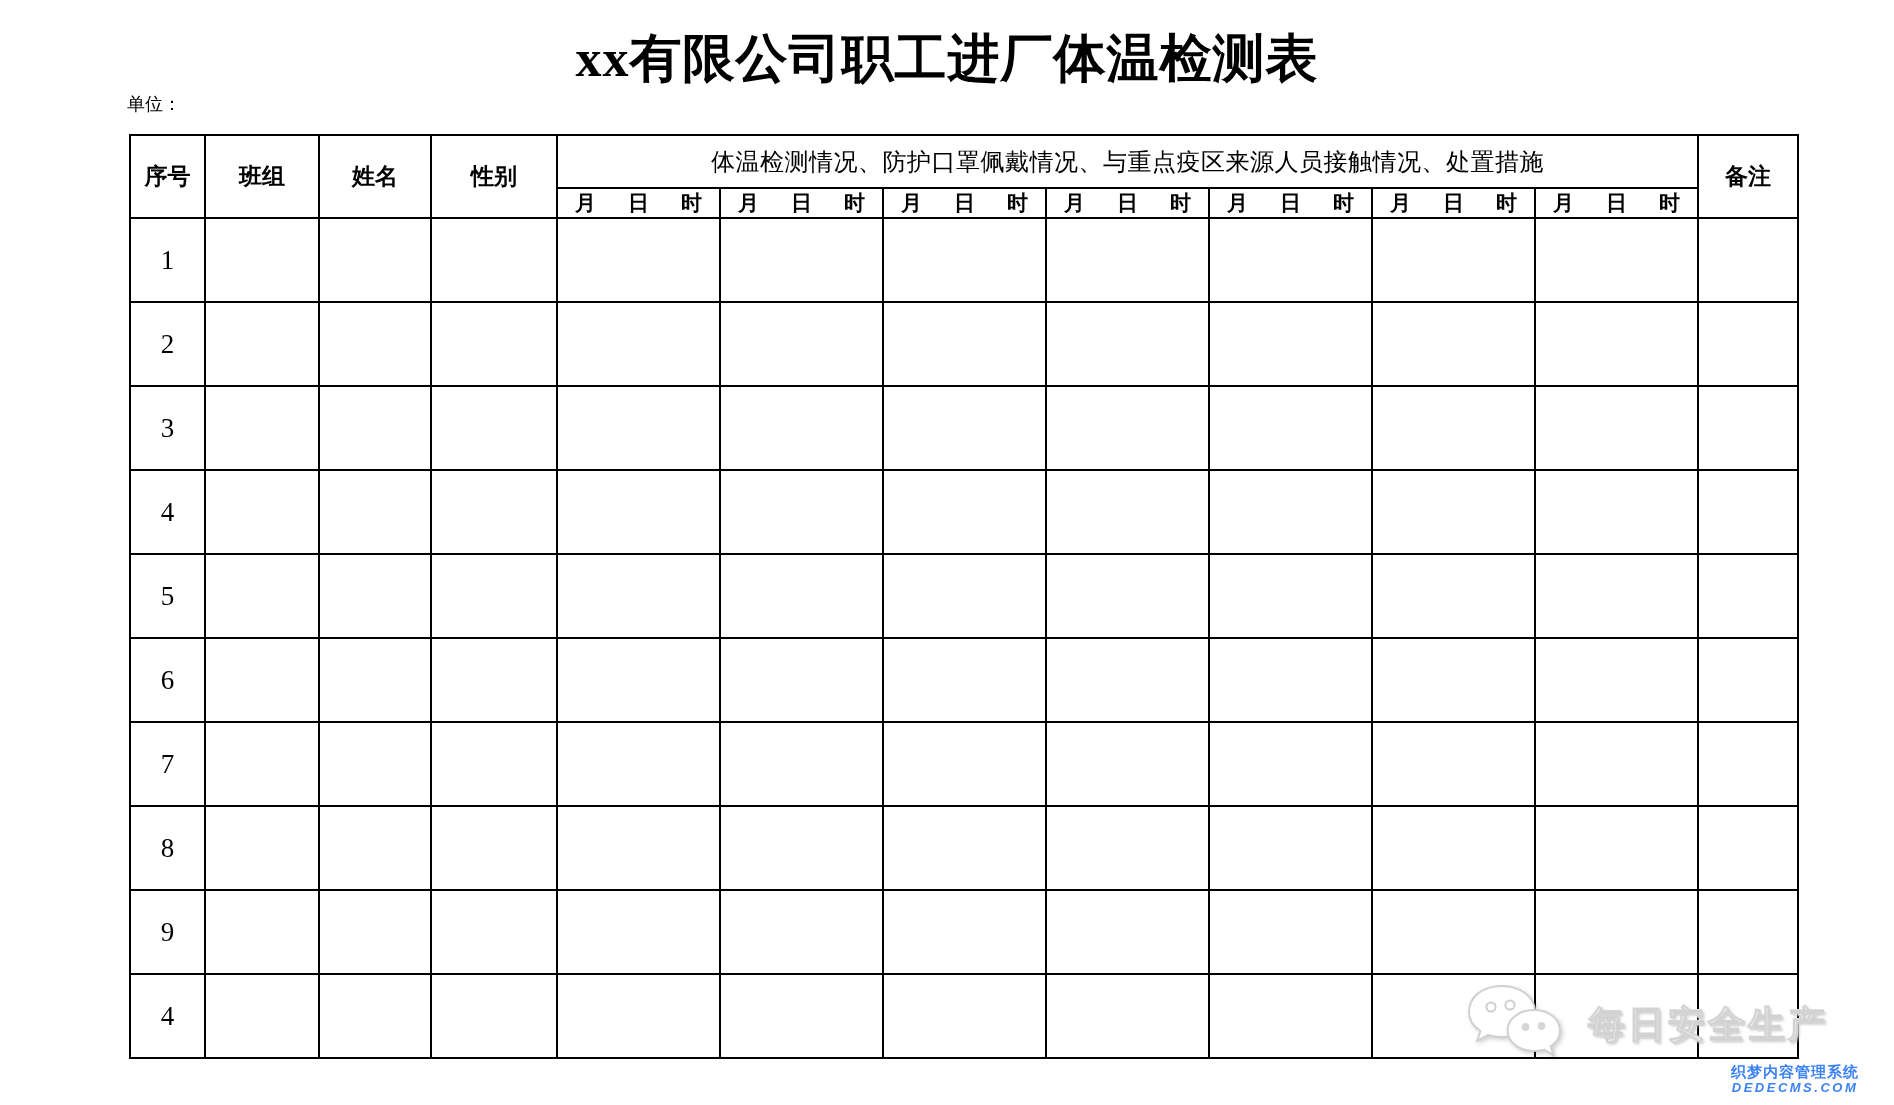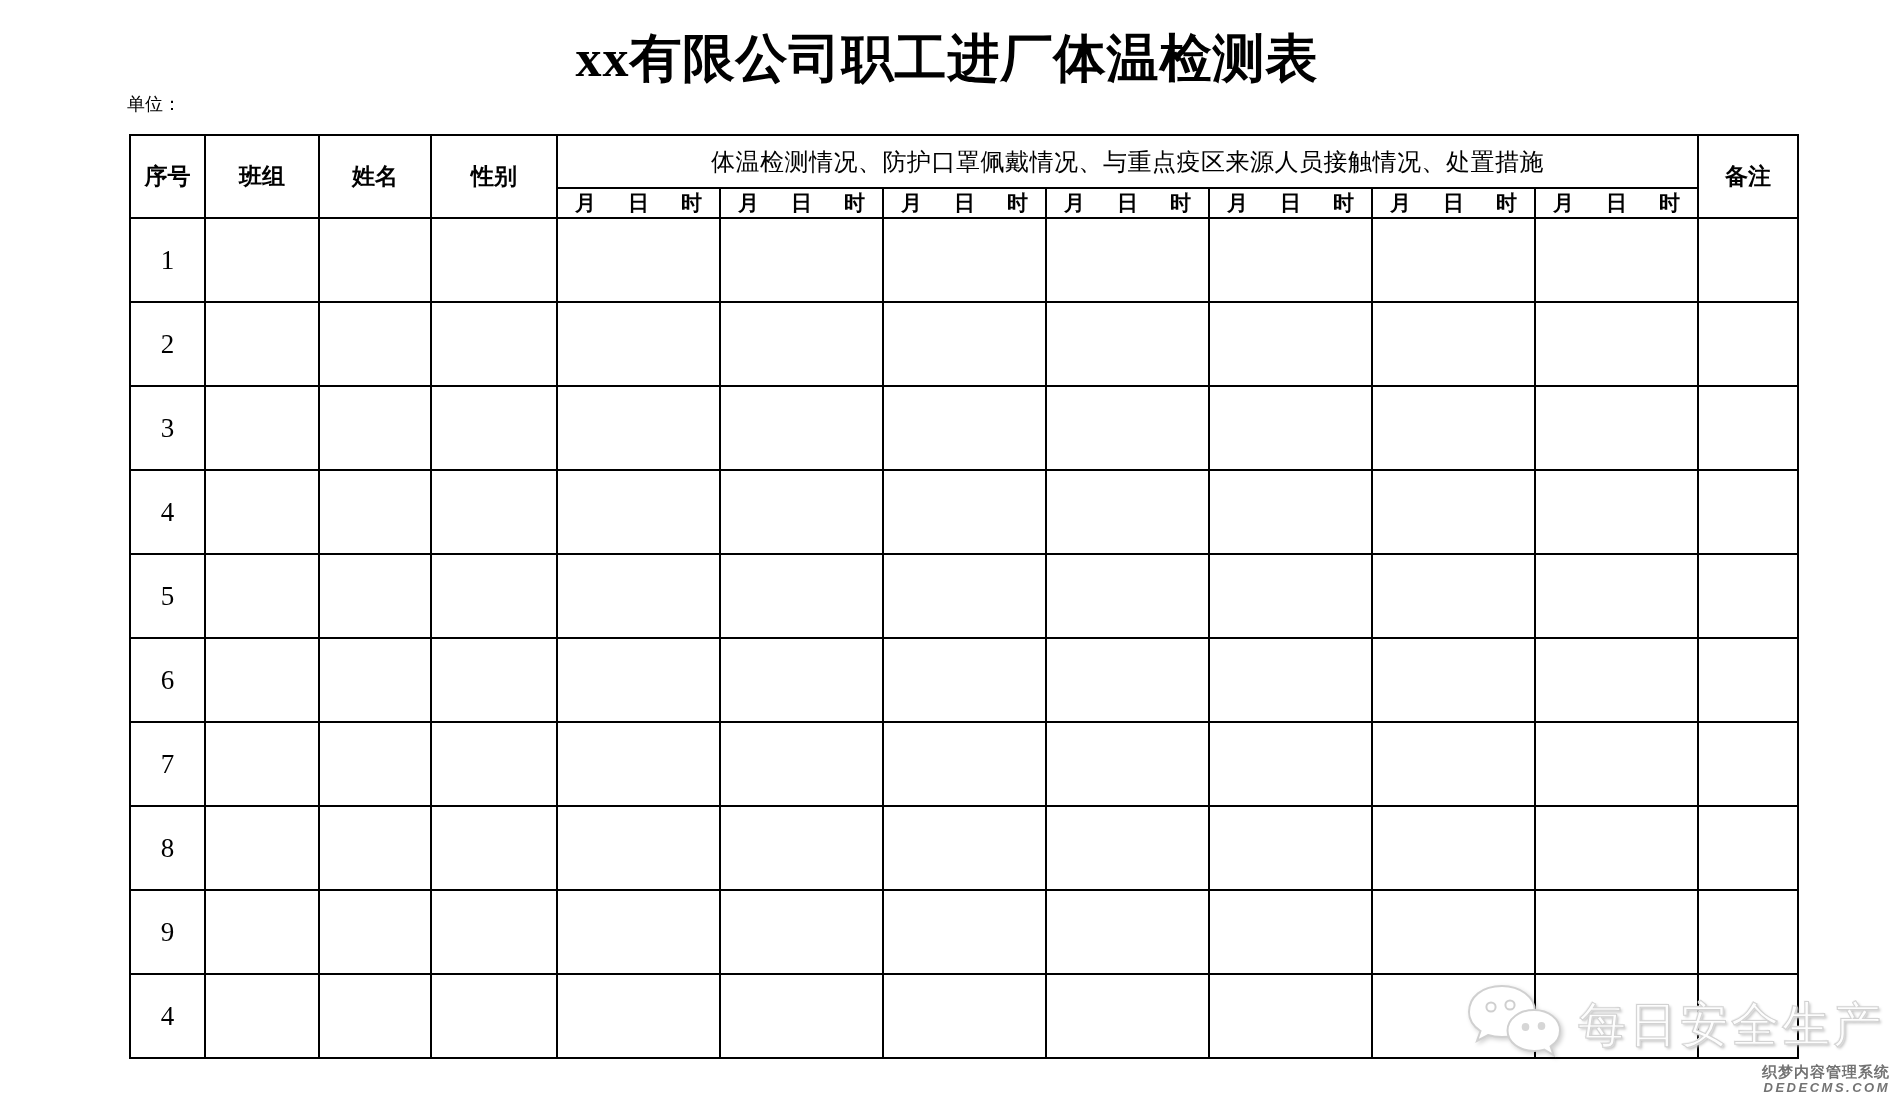--- a/index.html
+++ b/index.html
@@ -19,27 +19,27 @@
   tbody tr{height:84px;}
   .hdr{font-family:"Liberation Sans","DejaVu Sans",sans-serif;font-size:23px;font-weight:600;}
   .merged-hdr{font-family:"Liberation Sans","DejaVu Sans",sans-serif;font-size:24px;font-weight:normal;
               letter-spacing:0.5px;}
   .time-th{font-size:21px;font-weight:600;}
   .time-th span{display:inline-block;margin:0 16px;}
   .seq-td{font-size:27px;}
 
   .watermark{position:absolute;left:1462px;top:982px;display:flex;align-items:center;z-index:5;}
   .wm-icon{filter:drop-shadow(2px 2px 2px rgba(0,0,0,0.18));}
-  .wm-text{margin-left:10px;font-family:"Liberation Sans","DejaVu Sans",sans-serif;
-           font-size:48px;font-weight:normal;letter-spacing:3px;color:#fdfdfd;
+  .wm-text{margin-left:20px;font-family:"Liberation Sans","DejaVu Sans",sans-serif;
+           font-size:37px;font-weight:bold;letter-spacing:3px;color:#fdfdfd;
            -webkit-text-stroke:1px #d2d2d2;
            text-shadow:1px 1px 0 #dcdcdc,2px 2px 3px #bfbfbf,-1px -1px 0 #f2f2f2;}
 
-  .cms-badge{position:absolute;right:4px;top:1064px;width:190px;text-align:right;z-index:6;
-             font-family:"Liberation Sans","DejaVu Sans",sans-serif;color:#737373;line-height:1.1;}
+  .cms-badge{position:absolute;right:4px;top:1064px;width:190px;text-align:center;z-index:6;
+             font-family:"Liberation Sans","DejaVu Sans",sans-serif;color:#3b82f6;line-height:1.1;}
   .cms-badge .l1{font-size:15px;font-weight:bold;letter-spacing:1px;
                  text-shadow:0 0 2px #fff,1px 1px 0 #fff,-1px -1px 0 #fff,1px -1px 0 #fff,-1px 1px 0 #fff;}
   .cms-badge .l2{font-size:13px;font-weight:bold;letter-spacing:2.5px;
                  text-shadow:0 0 2px #fff,1px 1px 0 #fff,-1px -1px 0 #fff,1px -1px 0 #fff,-1px 1px 0 #fff;font-style:italic;}
 </style>
 </head>
 <body>
 
 <div id="stage">
 

